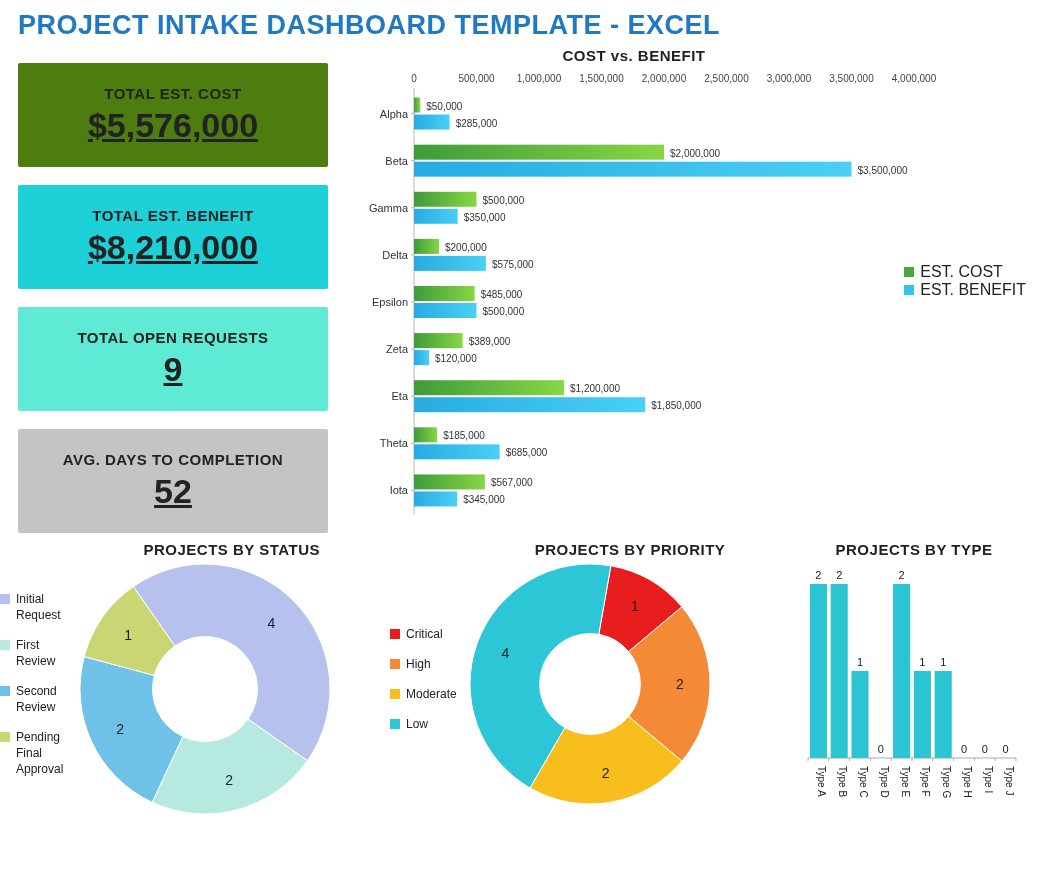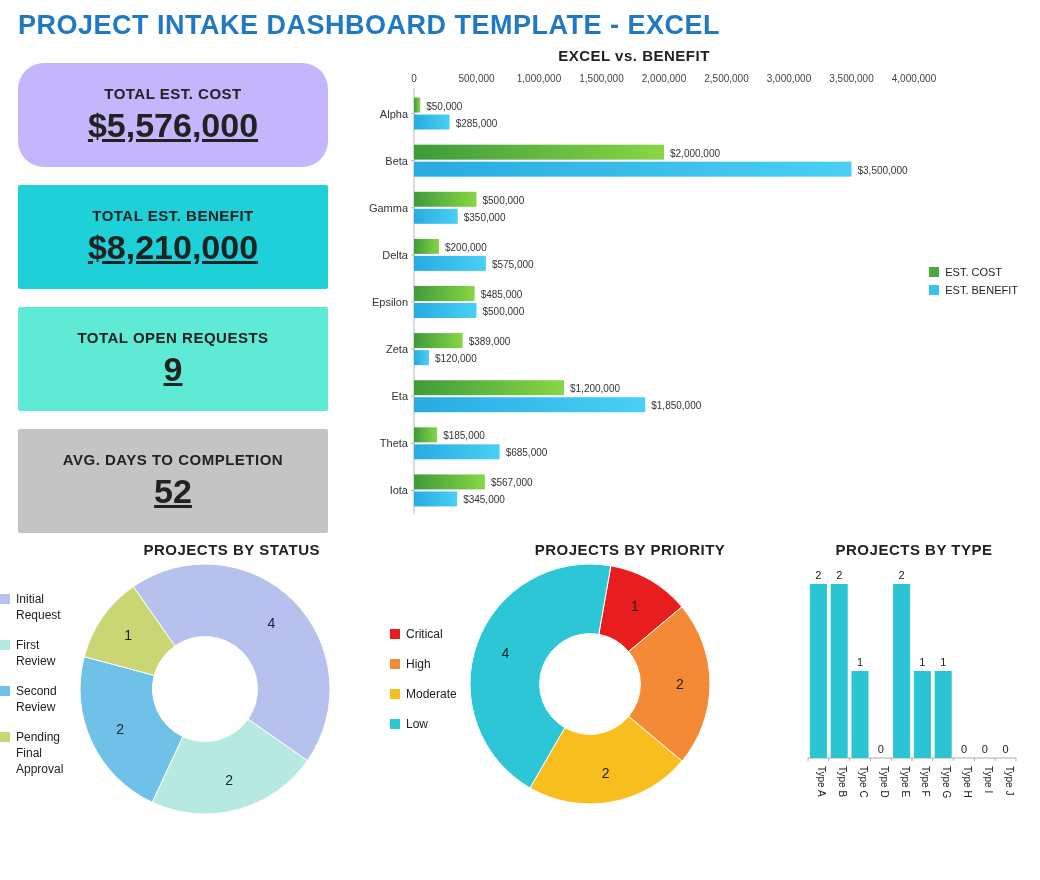--- a/index.html
+++ b/index.html
@@ -33,21 +33,21 @@
   .card {
     height: 104px;
     display: flex;
     flex-direction: column;
     align-items: center;
     justify-content: center;
     border-radius: 2px;
   }
   .card .lbl { font-size: 15px; font-weight: 700; letter-spacing: 0.5px; }
   .card .val { font-size: 34px; font-weight: 700; margin-top: 4px; text-decoration: underline; }
-  .c1 { background: #c4b5fd; border-radius: 26px; }
+  .c1 { background: #4d7c0f; }
   .c2 { background: #1ed0d7; }
   .c3 { background: #5eead4; }
   .c4 { background: #c4c4c4; }
 
   .cvb {
     flex: 1;
     padding-left: 26px;
     position: relative;
   }
   .cvb-title {
@@ -55,23 +55,23 @@
     font-weight: 700;
     font-size: 15px;
     letter-spacing: 0.5px;
     margin-left: -120px;
     margin-bottom: 2px;
   }
   .cvb-chart { position: relative; height: 456px; }
   .cvb-chart svg { display: block; }
   .cvb-legend {
     position: absolute;
-    right: 16px;
+    right: 8px;
     top: 216px;
-    font-size: 11px;
+    font-size: 16px;
     line-height: 18px;
   }
   .cvb-legend .row { display: flex; align-items: center; gap: 6px; }
   .cvb-legend .sw { width: 10px; height: 10px; display: inline-block; }
 
   .bottom {
     display: flex;
     padding: 8px 12px 0 0;
     gap: 10px;
   }
@@ -113,21 +113,21 @@
       <div class="lbl">TOTAL OPEN REQUESTS</div>
       <div class="val">9</div>
     </div>
     <div class="card c4">
       <div class="lbl">AVG. DAYS TO COMPLETION</div>
       <div class="val">52</div>
     </div>
   </div>
 
   <div class="cvb">
-    <div class="cvb-title">EXCEL vs. BENEFIT</div>
+    <div class="cvb-title">COST vs. BENEFIT</div>
     <div class="cvb-chart" id="cvb-chart">
         <svg width="680" height="456" viewBox="0 0 680 456">
           <defs>
             <linearGradient id="g0_0" x1="0" y1="0" x2="1" y2="0">
               <stop offset="0%" stop-color="#3e9b3a"></stop>
               <stop offset="100%" stop-color="#88d644"></stop>
             </linearGradient>
             <linearGradient id="g0_1" x1="0" y1="0" x2="1" y2="0">
               <stop offset="0%" stop-color="#27abe2"></stop>
               <stop offset="100%" stop-color="#49d0f4"></stop>

